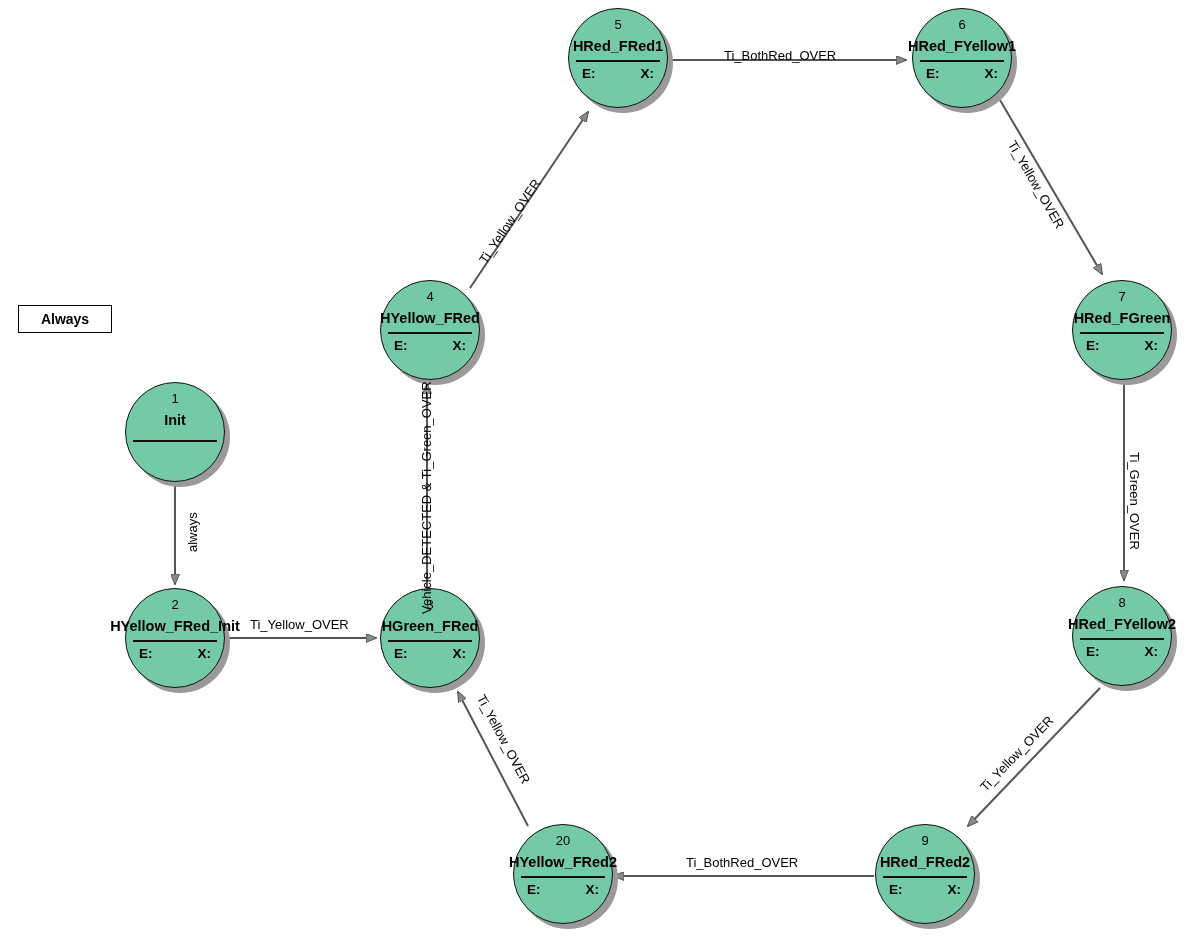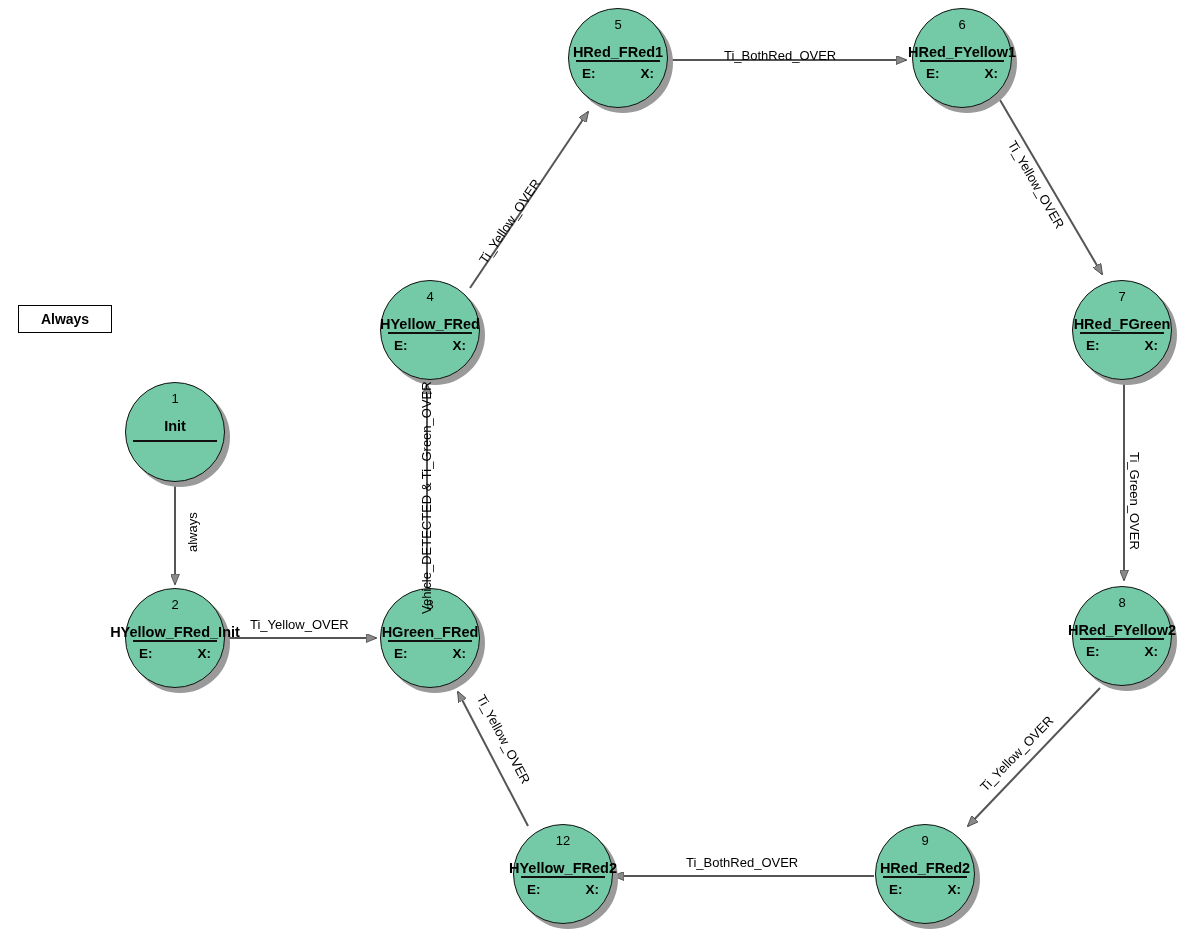--- a/index.html
+++ b/index.html
@@ -14,21 +14,21 @@
   .node .disc{
     position:absolute;left:0;top:0;width:100px;height:100px;
     border-radius:50%;background:#74c9a7;border:1.5px solid #111;
     box-sizing:border-box;
   }
   .node .num{
     position:absolute;left:0;top:9px;width:100px;text-align:center;
     font-size:13px;color:#000;font-weight:normal;
   }
   .node .name{
-    position:absolute;left:-60px;top:36px;width:220px;text-align:center;
+    position:absolute;left:-60px;top:30px;width:220px;text-align:center;
     font-size:14.5px;font-weight:bold;color:#000;white-space:nowrap;
   }
   .node .rule{
     position:absolute;left:8px;top:52px;width:84px;height:1.5px;background:#111;
   }
   .node .ex{
     position:absolute;left:0;top:58px;width:100px;
     display:flex;justify-content:space-between;
     padding:0 14px;box-sizing:border-box;
     font-size:13.5px;font-weight:bold;color:#000;
@@ -173,21 +173,21 @@
     <div class="rule"></div>
     <div class="ex">
       <span>E:</span>
       <span>X:</span>
     </div>
   </div>
 
   <div class="node" style="left:513px;top:824px;">
     <div class="shadow"></div>
     <div class="disc"></div>
-    <div class="num">12</div>
+    <div class="num">20</div>
     <div class="name">HYellow_FRed2</div>
     <div class="rule"></div>
     <div class="ex">
       <span>E:</span>
       <span>X:</span>
     </div>
   </div>
 
   <div class="elabel" style="left:185px;top:552px;transform:rotate(-90deg);">always</div>
 

